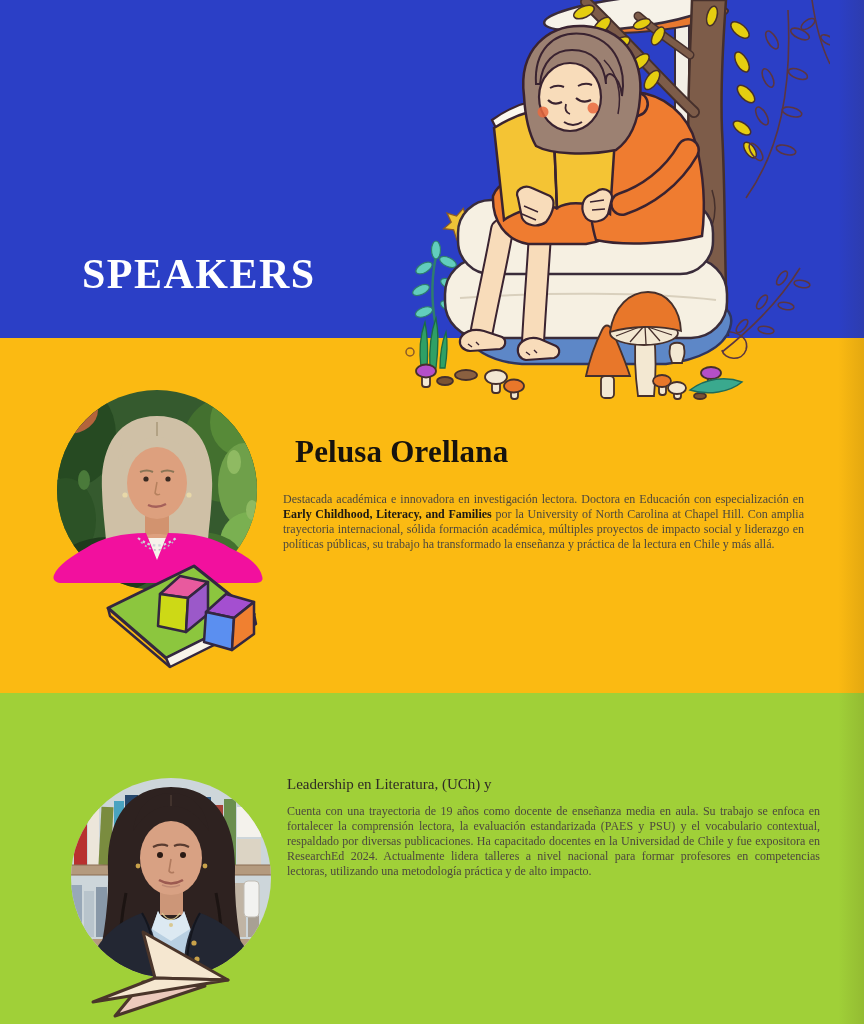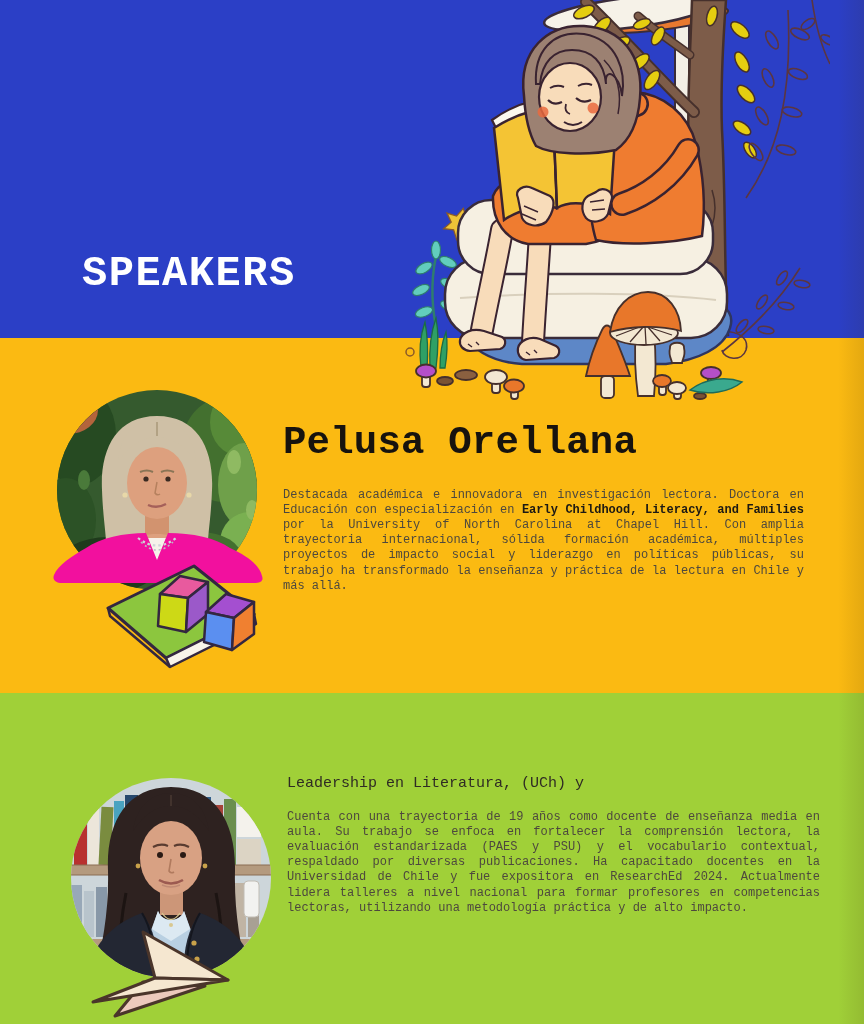--- a/index.html
+++ b/index.html
@@ -3,21 +3,21 @@
 <meta charset="utf-8">
 <style>
   :root{
     --c-blue:#2b3fc6; --c-yellow:#fbba12; --c-green:#a0d038;
     --c-pink:#f2109e; --c-heading:#17130e; --c-body:#4d483e;
   }
   *{box-sizing:border-box;}
   html,body{margin:0;padding:0;background:#ffffff;}
   .page{
     position:relative;width:864px;height:1024px;overflow:hidden;
-    font-family:Liberation Mono, monospace;
+    font-family:Liberation Serif, serif;
   }
   .band{position:absolute;left:0;width:864px;}
   .band-blue{top:0;height:338px;background:var(--c-blue,#2b3fc6);}
   .band-yellow{top:338px;height:355px;background:var(--c-yellow,#fbba12);}
   .band-green{top:693px;height:331px;background:var(--c-green,#a0d038);}
   .edge-shade{
     position:absolute;top:0;right:0;width:26px;height:1024px;
     background:linear-gradient(to right, rgba(60,40,5,0) 0%, rgba(60,40,5,0.12) 100%);
     pointer-events:none;
   }
@@ -27,32 +27,32 @@
   }
   .illustration{position:absolute;left:390px;top:0;width:440px;height:400px;}
   .photo-1{position:absolute;left:48px;top:390px;width:225px;height:205px;}
   .photo-2{position:absolute;left:66px;top:773px;width:210px;height:212px;}
   .deco-book{position:absolute;left:96px;top:546px;width:170px;height:125px;}
   .deco-plane{position:absolute;left:85px;top:922px;width:150px;height:98px;}
   .speaker-text{position:absolute;}
   .text-1{left:283px;top:424px;width:521px;}
   .text-2{left:287px;top:766px;width:533px;}
   .speaker-name{
-    margin:0;font-size:39px;line-height:1.0;font-weight:700;
+    margin:12px;font-size:31px;line-height:1.0;font-weight:700;
     color:var(--c-heading,#17130e);letter-spacing:0.2px;
   }
   .speaker-sub{
     margin:10px 0 0 0;font-size:15px;line-height:1.07;color:#2f2b24;
   }
   .speaker-sub span{display:block;}
   .speaker-bio{
     margin:25px 0 0 0;font-size:12px;line-height:1.26;
     text-align:justify;color:var(--c-body,#4d483e);
   }
-  .text-2 .speaker-bio{margin-top:18px;}
+  .text-2 .speaker-bio{margin-top:12px;}
   .speaker-bio b{color:#1c1914;}
 </style>
 </head>
 <body>
 
 <div class="page">
 
   <div class="band band-blue"></div>
   <div class="band band-yellow"></div>
   <div class="band band-green"></div>

